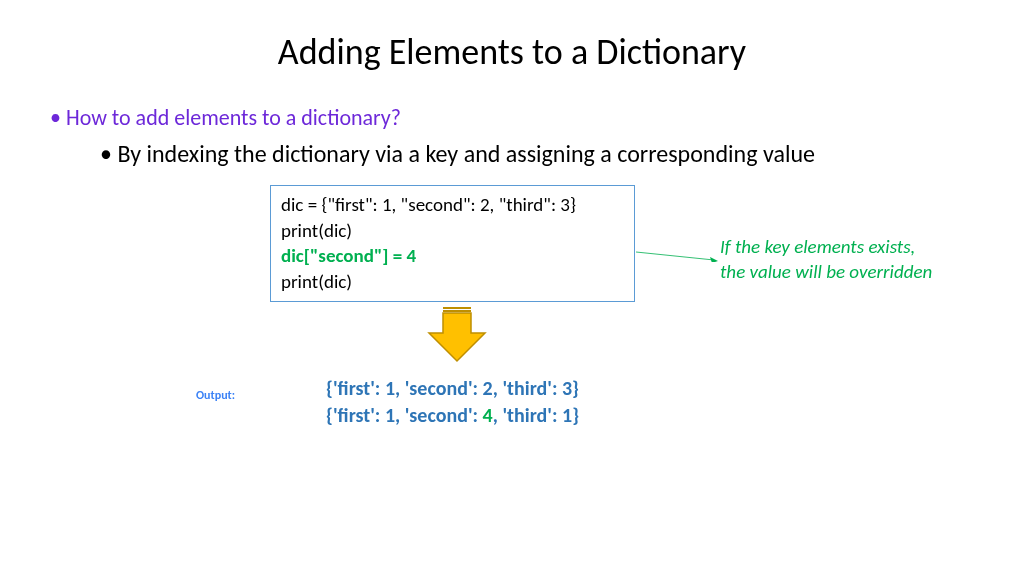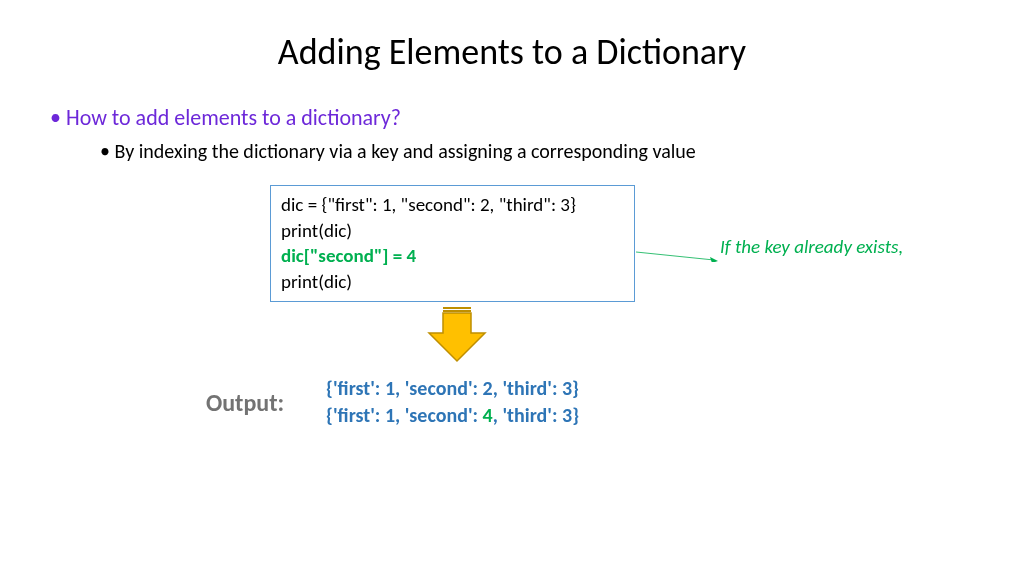--- a/index.html
+++ b/index.html
@@ -22,21 +22,21 @@
     .bullet-1 {
       font-size: 22px;
       color: #6d28d9;
       margin-left: 50px;
       margin-bottom: 8px;
     }
     .bullet-1::before {
       content: "• ";
     }
     .bullet-2 {
-      font-size: 20px;
+      font-size: 24px;
       color: #000;
       margin-left: 100px;
       margin-bottom: 12px;
     }
     .bullet-2::before {
       content: "• ";
     }
     .code-box {
       border: 1px solid #5B9BD5;
       position: absolute;
@@ -71,25 +71,25 @@
     }
     .arrow-container {
       position: absolute;
       left: 427px;
       top: 303px;
       width: 60px;
       height: 60px;
     }
     .output-label {
       position: absolute;
-      left: 206px;
+      left: 196px;
       top: 388px;
-      font-size: 24px;
+      font-size: 12px;
       font-weight: bold;
-      color: #737373;
+      color: #3b82f6;
     }
     .output-block {
       position: absolute;
       left: 326px;
       top: 375px;
       font-size: 20px;
       font-weight: bold;
       color: #2E75B6;
       line-height: 1.35;
     }
@@ -111,27 +111,28 @@
   <div class="code-line-highlight">dic["second"] = 4</div>
   <div>print(dic)</div>
 </div>
 
 <svg class="connector-line" viewBox="0 0 82 12">
   <line x1="0" y1="2" x2="78" y2="10" stroke="#00B050" stroke-width="0.8"></line>
   <polygon points="82,11 74,7 76,13" fill="#00B050"></polygon>
 </svg>
 
 <div class="annotation">
-  <div>If the key already exists,</div>
+  <div>If the key elements exists,</div>
+  <div>the value will be overridden</div>
 </div>
 
 <svg class="arrow-container" viewBox="0 0 60 60">
   <rect x="16" y="4" width="28" height="2" fill="#BF8F00"></rect>
   <rect x="16" y="7" width="28" height="2" fill="#BF8F00"></rect>
   <polygon points="16,10 44,10 44,30 58,30 30,58 2,30 16,30" fill="#FFC000" stroke="#BF8F00" stroke-width="1.5"></polygon>
 </svg>
 
 <div class="output-label">Output:</div>
 
 <div class="output-block">
   <div>{'first': 1, 'second': 2, 'third': 3}</div>
-  <div><span>{'first': 1, 'second':</span><span class="output-highlight-val"> 4</span><span>, 'third': 3}</span></div>
+  <div><span>{'first': 1, 'second':</span><span class="output-highlight-val"> 4</span><span>, 'third': 1}</span></div>
 </div>
 
 </body></html>

